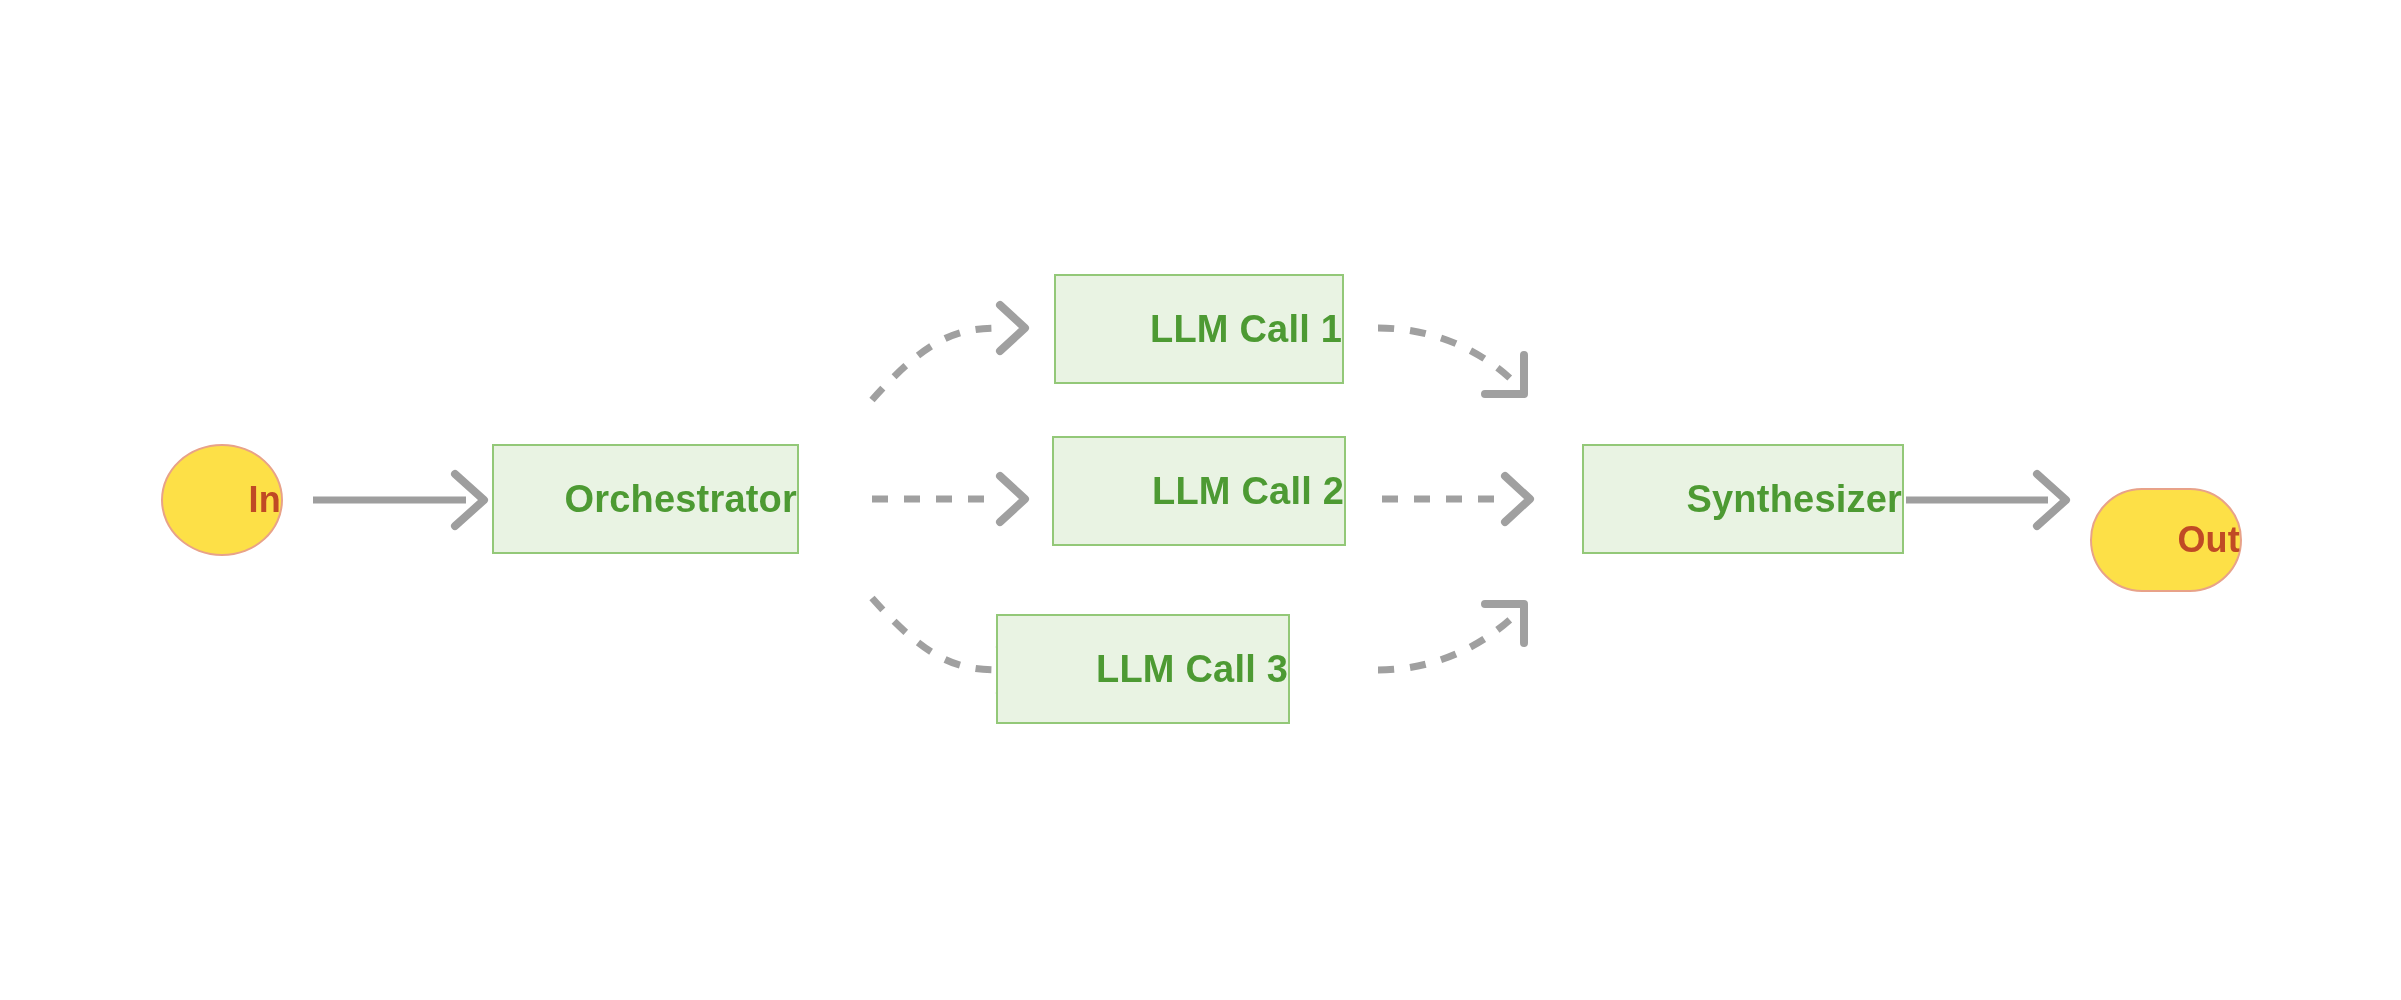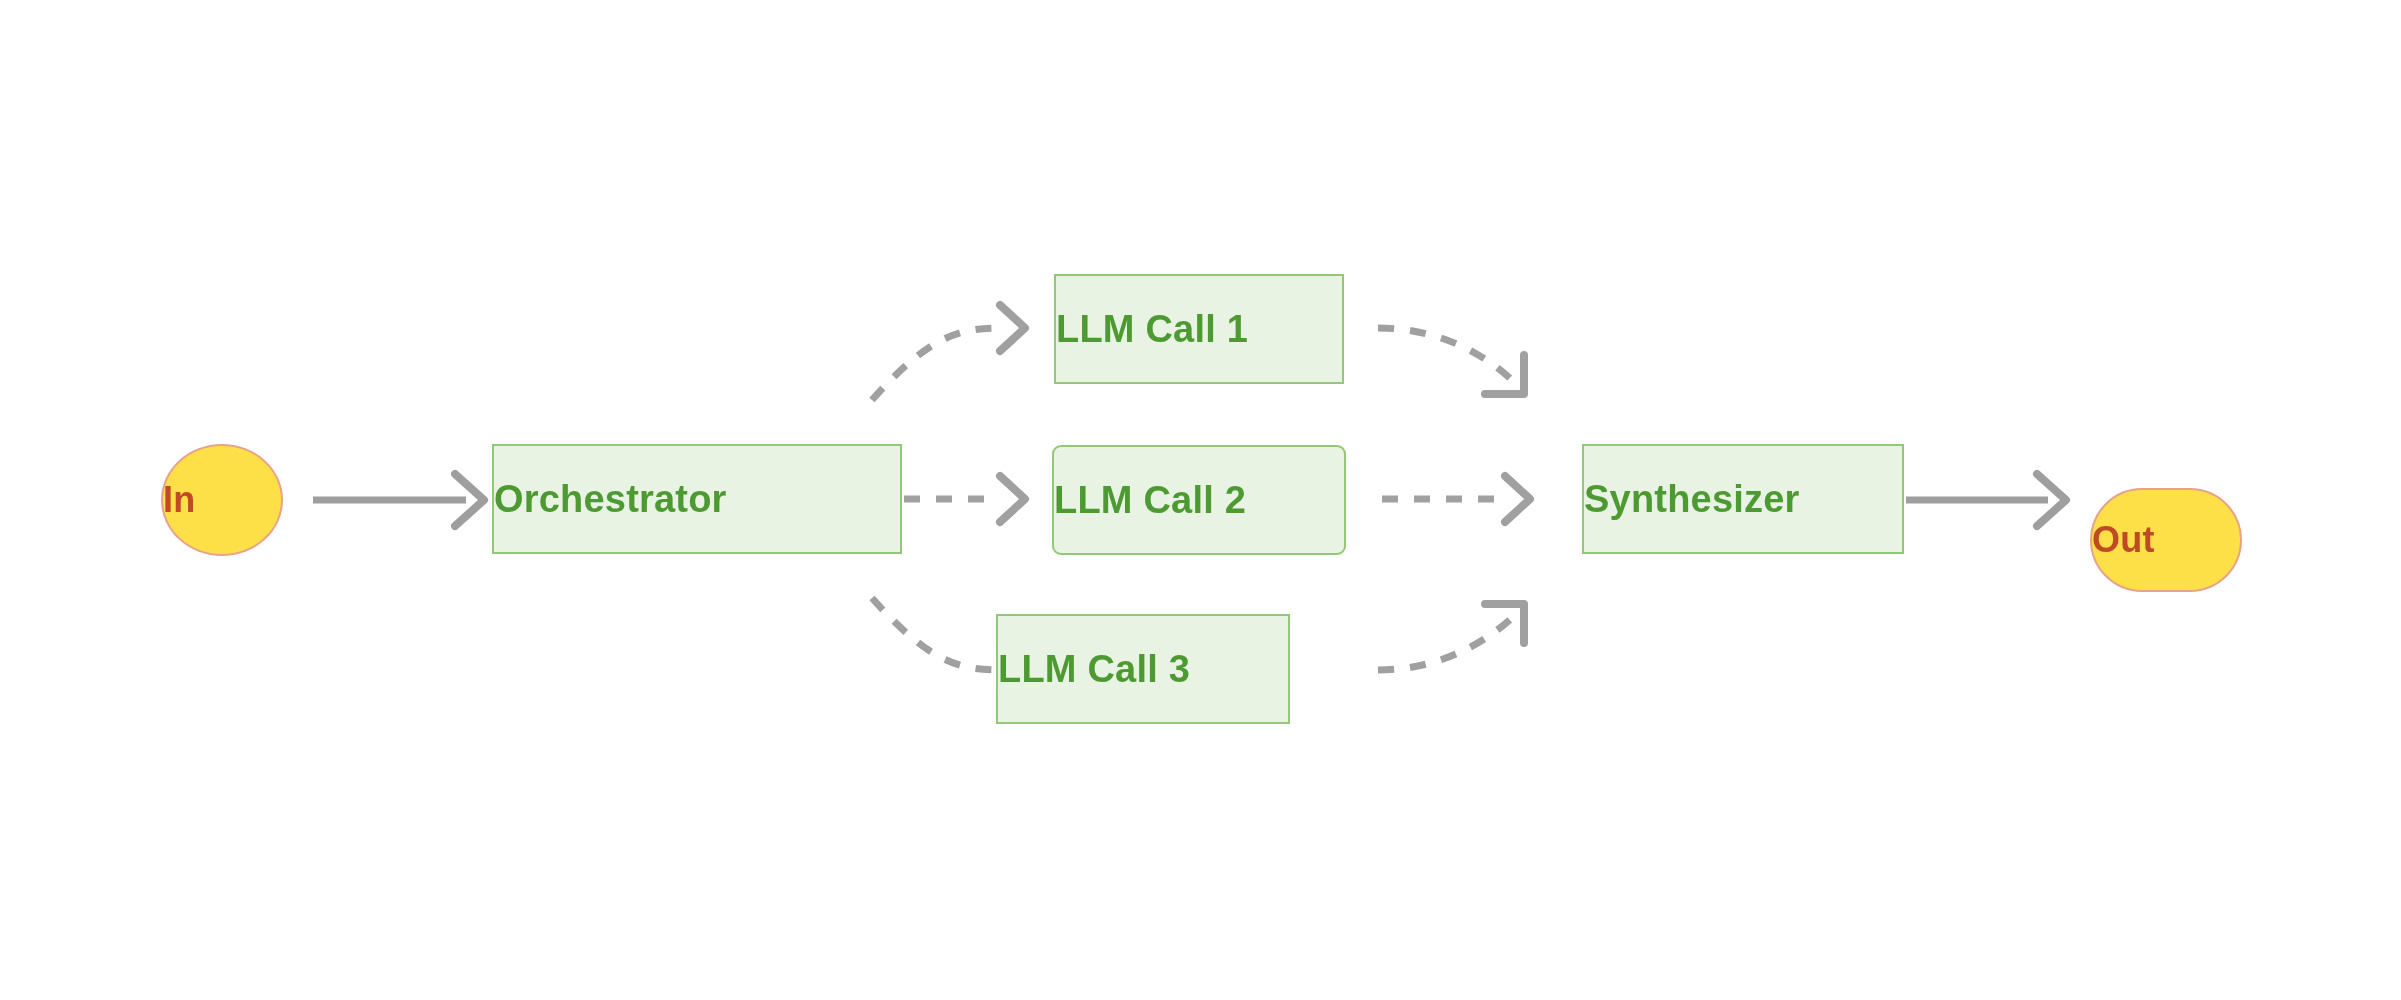--- a/index.html
+++ b/index.html
@@ -25,21 +25,21 @@
     top: 0;
     width: 2401px;
     height: 1000px;
     pointer-events: none;
   }
 
   .node {
     position: absolute;
     display: flex;
     align-items: center;
-    justify-content: flex-start;
+    justify-content: flex-end;
     box-sizing: border-box;
     text-align: center;
     line-height: 1;
     white-space: nowrap;
   }
 
   
   .node.terminal {
     background: #fde047;
     border: 2.5px solid #e8a289;
@@ -56,23 +56,23 @@
     background: #e9f3e3;
     border: 2.5px solid #93c878;
     color: #4d9a33;
     font-weight: bold;
     font-size: 38px;
     letter-spacing: 0.2px;
   }
 
   
   #node-in          { left: 161px;  top: 444px;  width: 122px; height: 112px; }
-  #node-orch        { left: 492px;  top: 444px;  width: 410px; height: 110px; }
+  #node-orch        { left: 492px;  top: 444px;  width: 307px; height: 110px; }
   #node-llm1        { left: 1054px; top: 274px;  width: 290px; height: 110px; }
-  #node-llm2        { left: 1052px; top: 445px;  width: 294px; height: 110px; border-radius: 9px; }
+  #node-llm2        { left: 1052px; top: 436px;  width: 294px; height: 110px; }
   #node-llm3        { left: 996px; top: 614px;  width: 294px; height: 110px; }
   #node-synth       { left: 1554px; top: 444px;  width: 322px; height: 110px; margin-left: 28px; }
   #node-out         { left: 2090px; top: 448px;  width: 152px; height: 104px; }
 </style>
 </head>
 <body>
 
 <div id="stage">
 
   <svg id="edges" viewBox="0 0 2401 1000" width="2401" height="1000" xmlns="http://www.w3.org/2000/svg">

